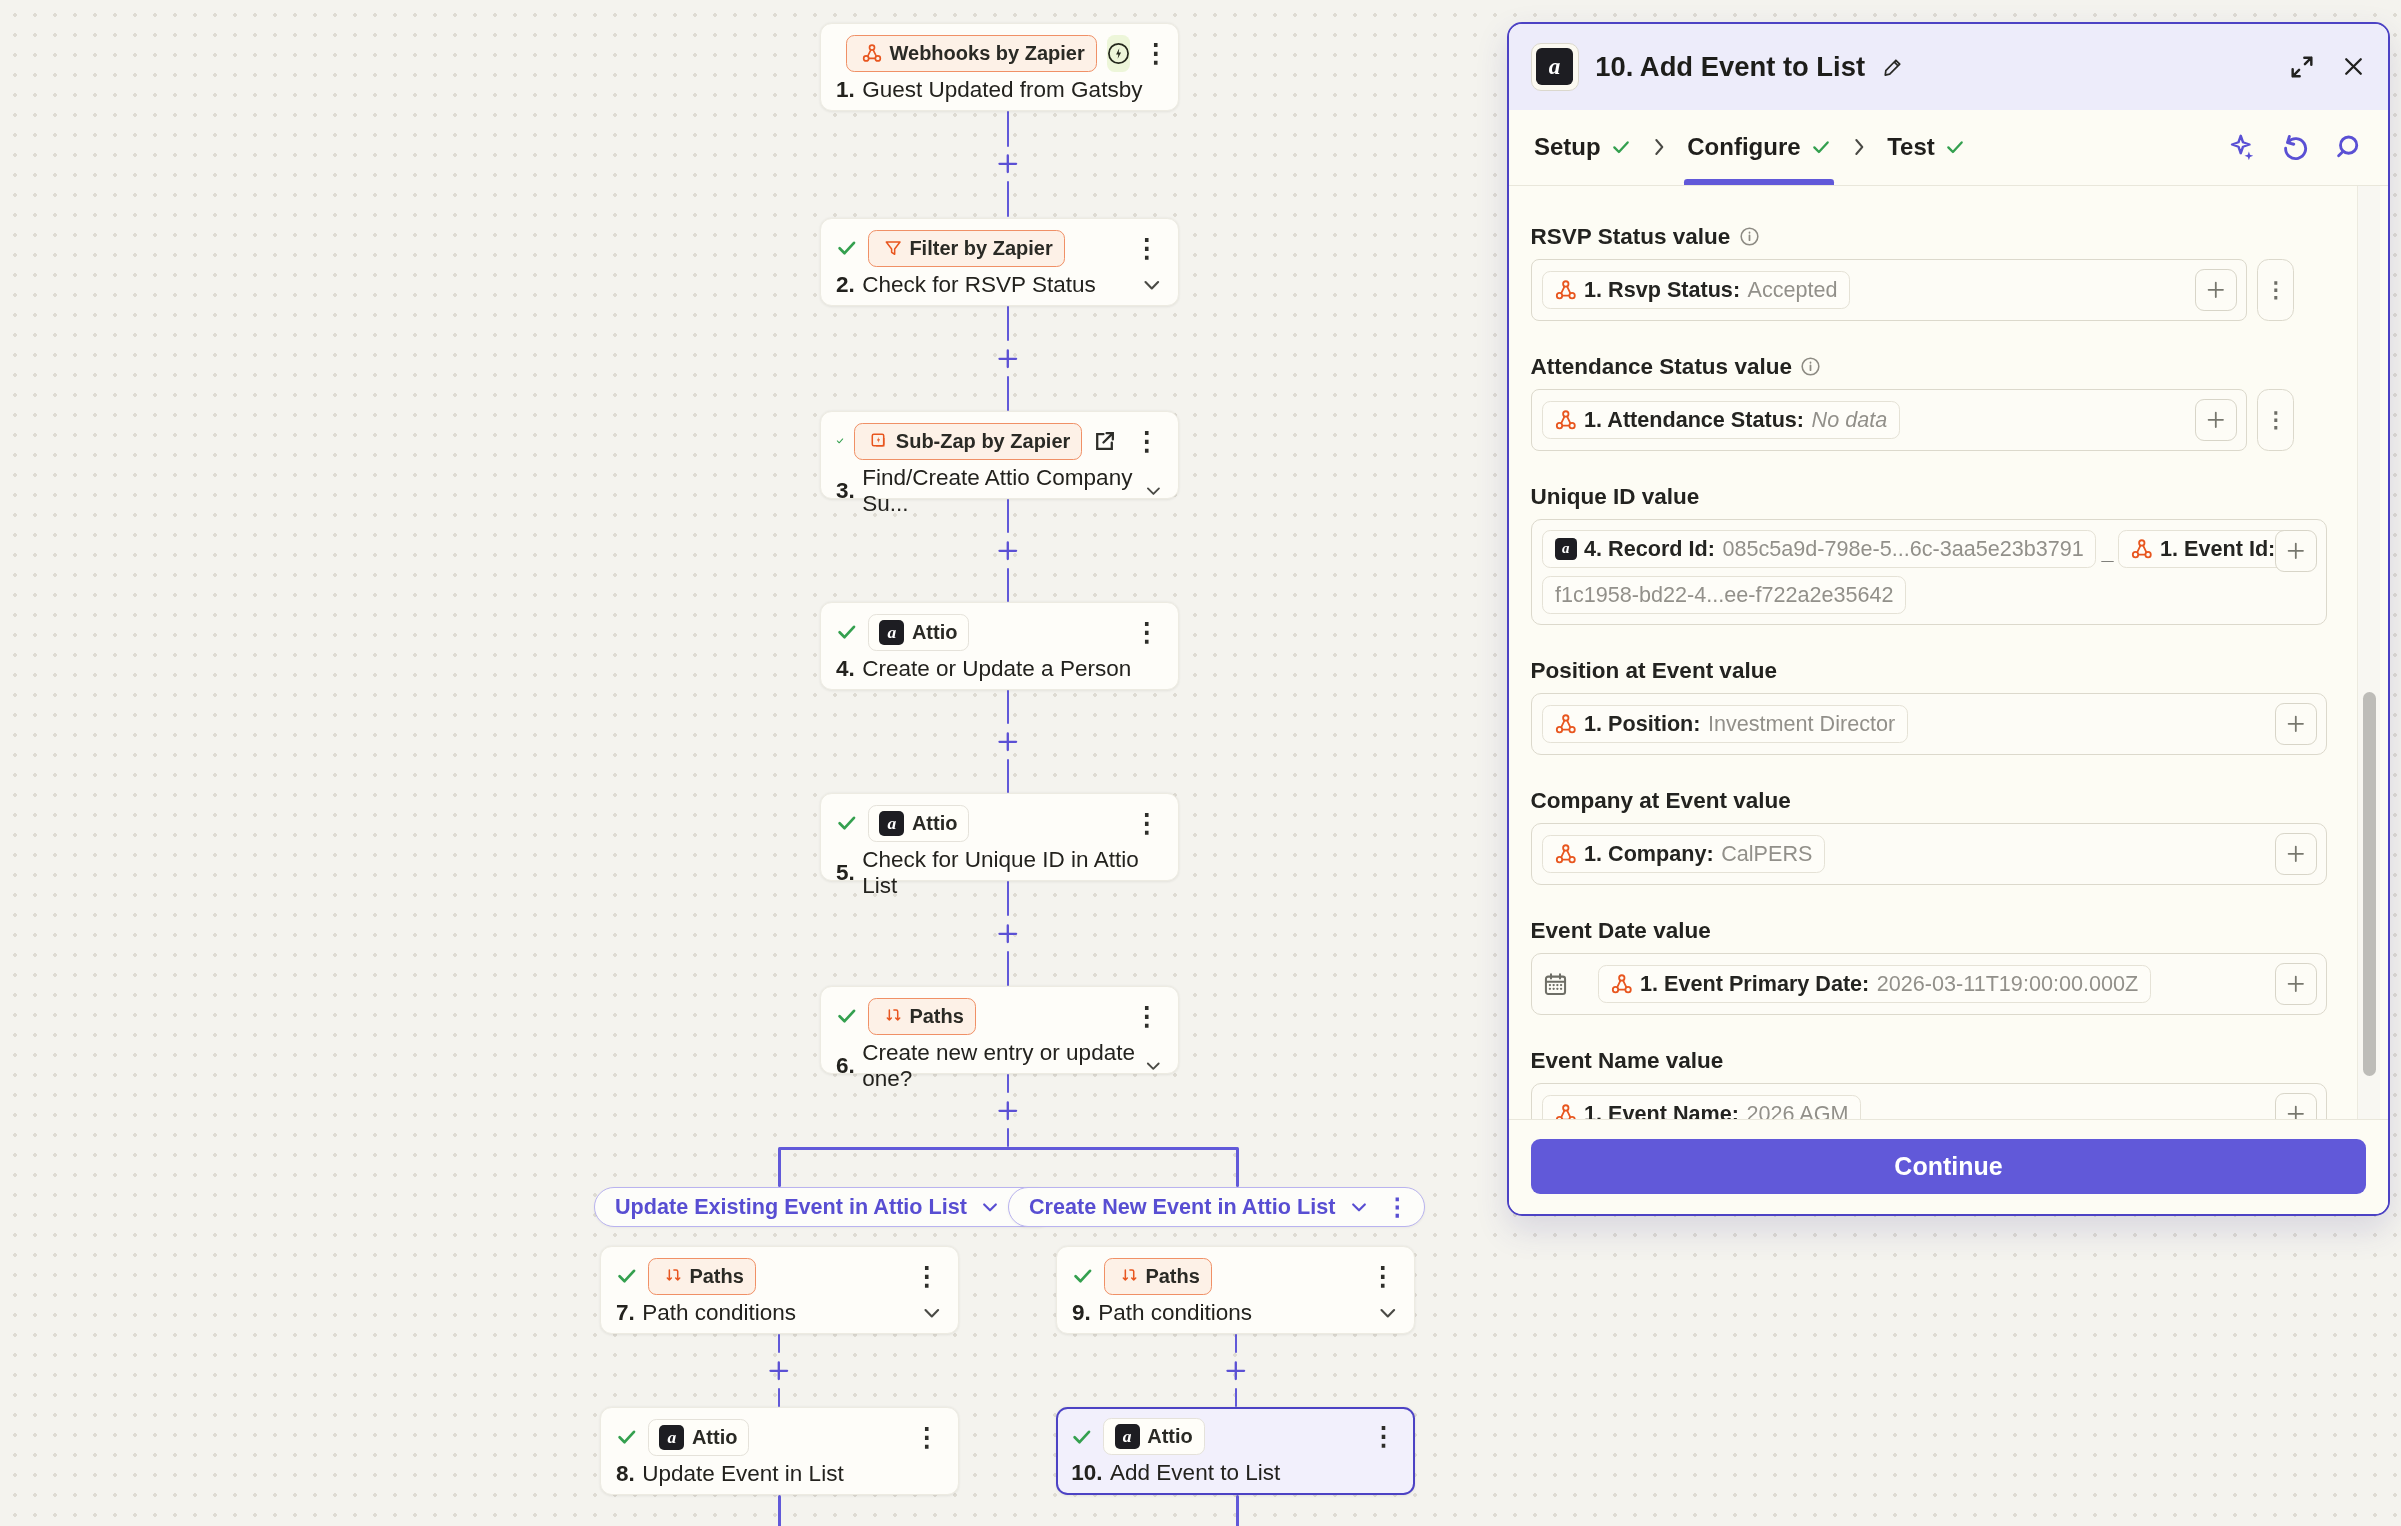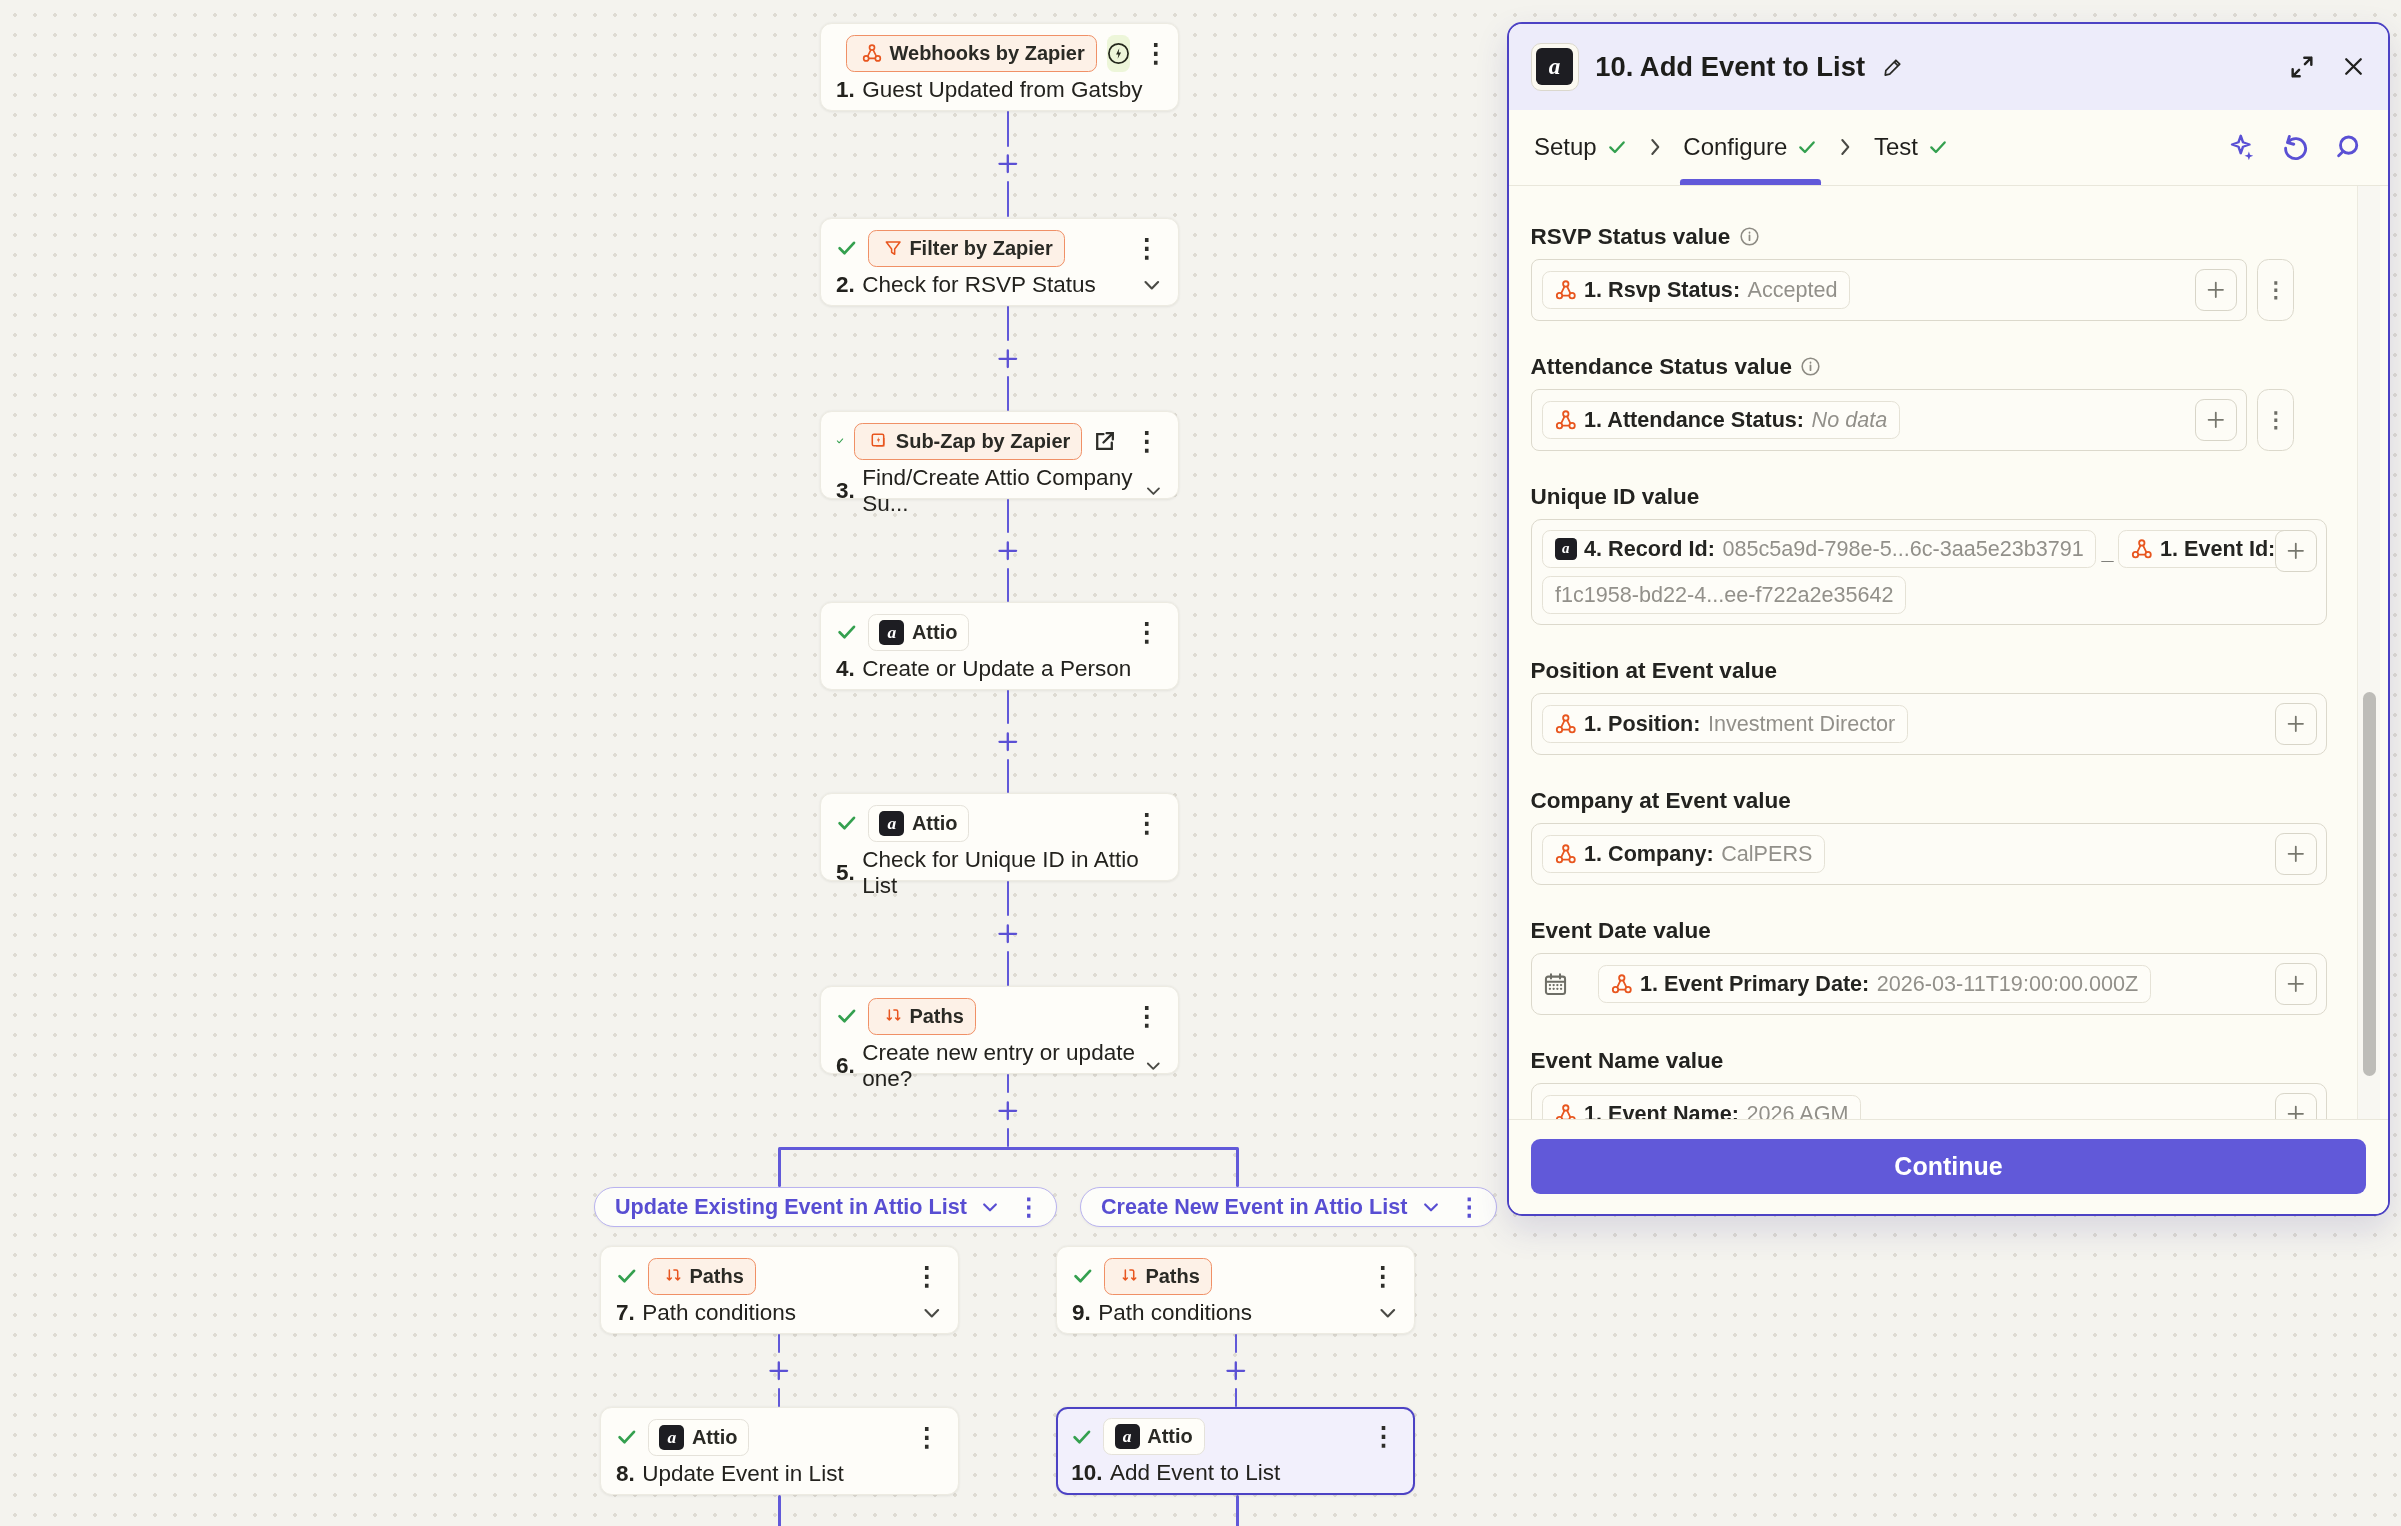--- a/index.html
+++ b/index.html
@@ -51,21 +51,21 @@
     box-shadow:0 13.3px 32px rgba(60,55,140,.15); display:flex; flex-direction:column; overflow:hidden; }
   .p-head { flex:0 0 86px; background:#edecfa; display:flex; align-items:center; gap:16.6px; padding:0 21.6px; }
   .app-box { width:48px; height:48px; background:#fbf9f1; border:0.8px solid #dbd8cd; border-radius:10px;
     display:flex; align-items:center; justify-content:center; }
   .app-box .attio-sq { width:37px; height:37px; font-size:23px; border-radius:5.8px; }
   .p-title { font-size:27.4px; font-weight:700; color:#1d1d1a; }
   .head-right { margin-left:auto; display:flex; align-items:center; gap:25px; }
 
   .p-tabs { flex:0 0 76px; border-bottom:1.7px solid #e9e7db; display:flex; align-items:center;
     padding:0 25px; gap:20px; position:relative; background:#fdfcf4; }
-  .tab { display:flex; align-items:center; gap:10px; font-size:24px; font-weight:400; color:#201f1c;
+  .tab { display:flex; align-items:center; gap:10px; font-size:24px; font-weight:700; color:#201f1c;
     height:100%; position:relative; cursor:pointer; }
   .tab.active::after { content:""; position:absolute; left:-3.3px; right:-3.3px; bottom:0; height:5.8px;
     background:#6159d9; border-radius:3.3px 3.3px 0 0; }
   .tab-tools { margin-left:auto; display:flex; align-items:center; gap:23px; }
 
   .p-body { flex:1 1 auto; position:relative; padding:10px 0 0 21.6px; overflow:hidden; }
   .field { margin-bottom:33px; width:796px; }
   .flabel { display:flex; align-items:center; gap:8.3px; font-size:22.5px; font-weight:700;
     color:#232320; margin-bottom:9.1px;margin-top:28px; }
   .frow { display:flex; align-items:center; gap:10.8px; }
@@ -327,21 +327,21 @@
     </div>
   </div>
 
   <div class="branch-pill" style="left:594px; top:1187px;">
     <span>Update Existing Event in Attio List</span>
     <svg width="20" height="20" viewBox="0 0 24 24">
         <path d="M5 9l7 7 7-7" fill="none" stroke="#584ed2" stroke-width="2.6" stroke-linecap="round" stroke-linejoin="round"></path>
       </svg>
     <span class="dots">⋮</span>
   </div>
-  <div class="branch-pill" style="left:1080px; top:1187px;text-align:center;">
+  <div class="branch-pill" style="left:1008px; top:1187px;text-align:center;">
     <span>Create New Event in Attio List</span>
     <svg width="20" height="20" viewBox="0 0 24 24">
         <path d="M5 9l7 7 7-7" fill="none" stroke="#584ed2" stroke-width="2.6" stroke-linecap="round" stroke-linejoin="round"></path>
       </svg>
     <span class="dots">⋮</span>
   </div>
 
   <div class="node" style="left:600px; top:1246px;">
     <div class="r1">
       <svg width="21.6" height="21.6" viewBox="0 0 24 24">

